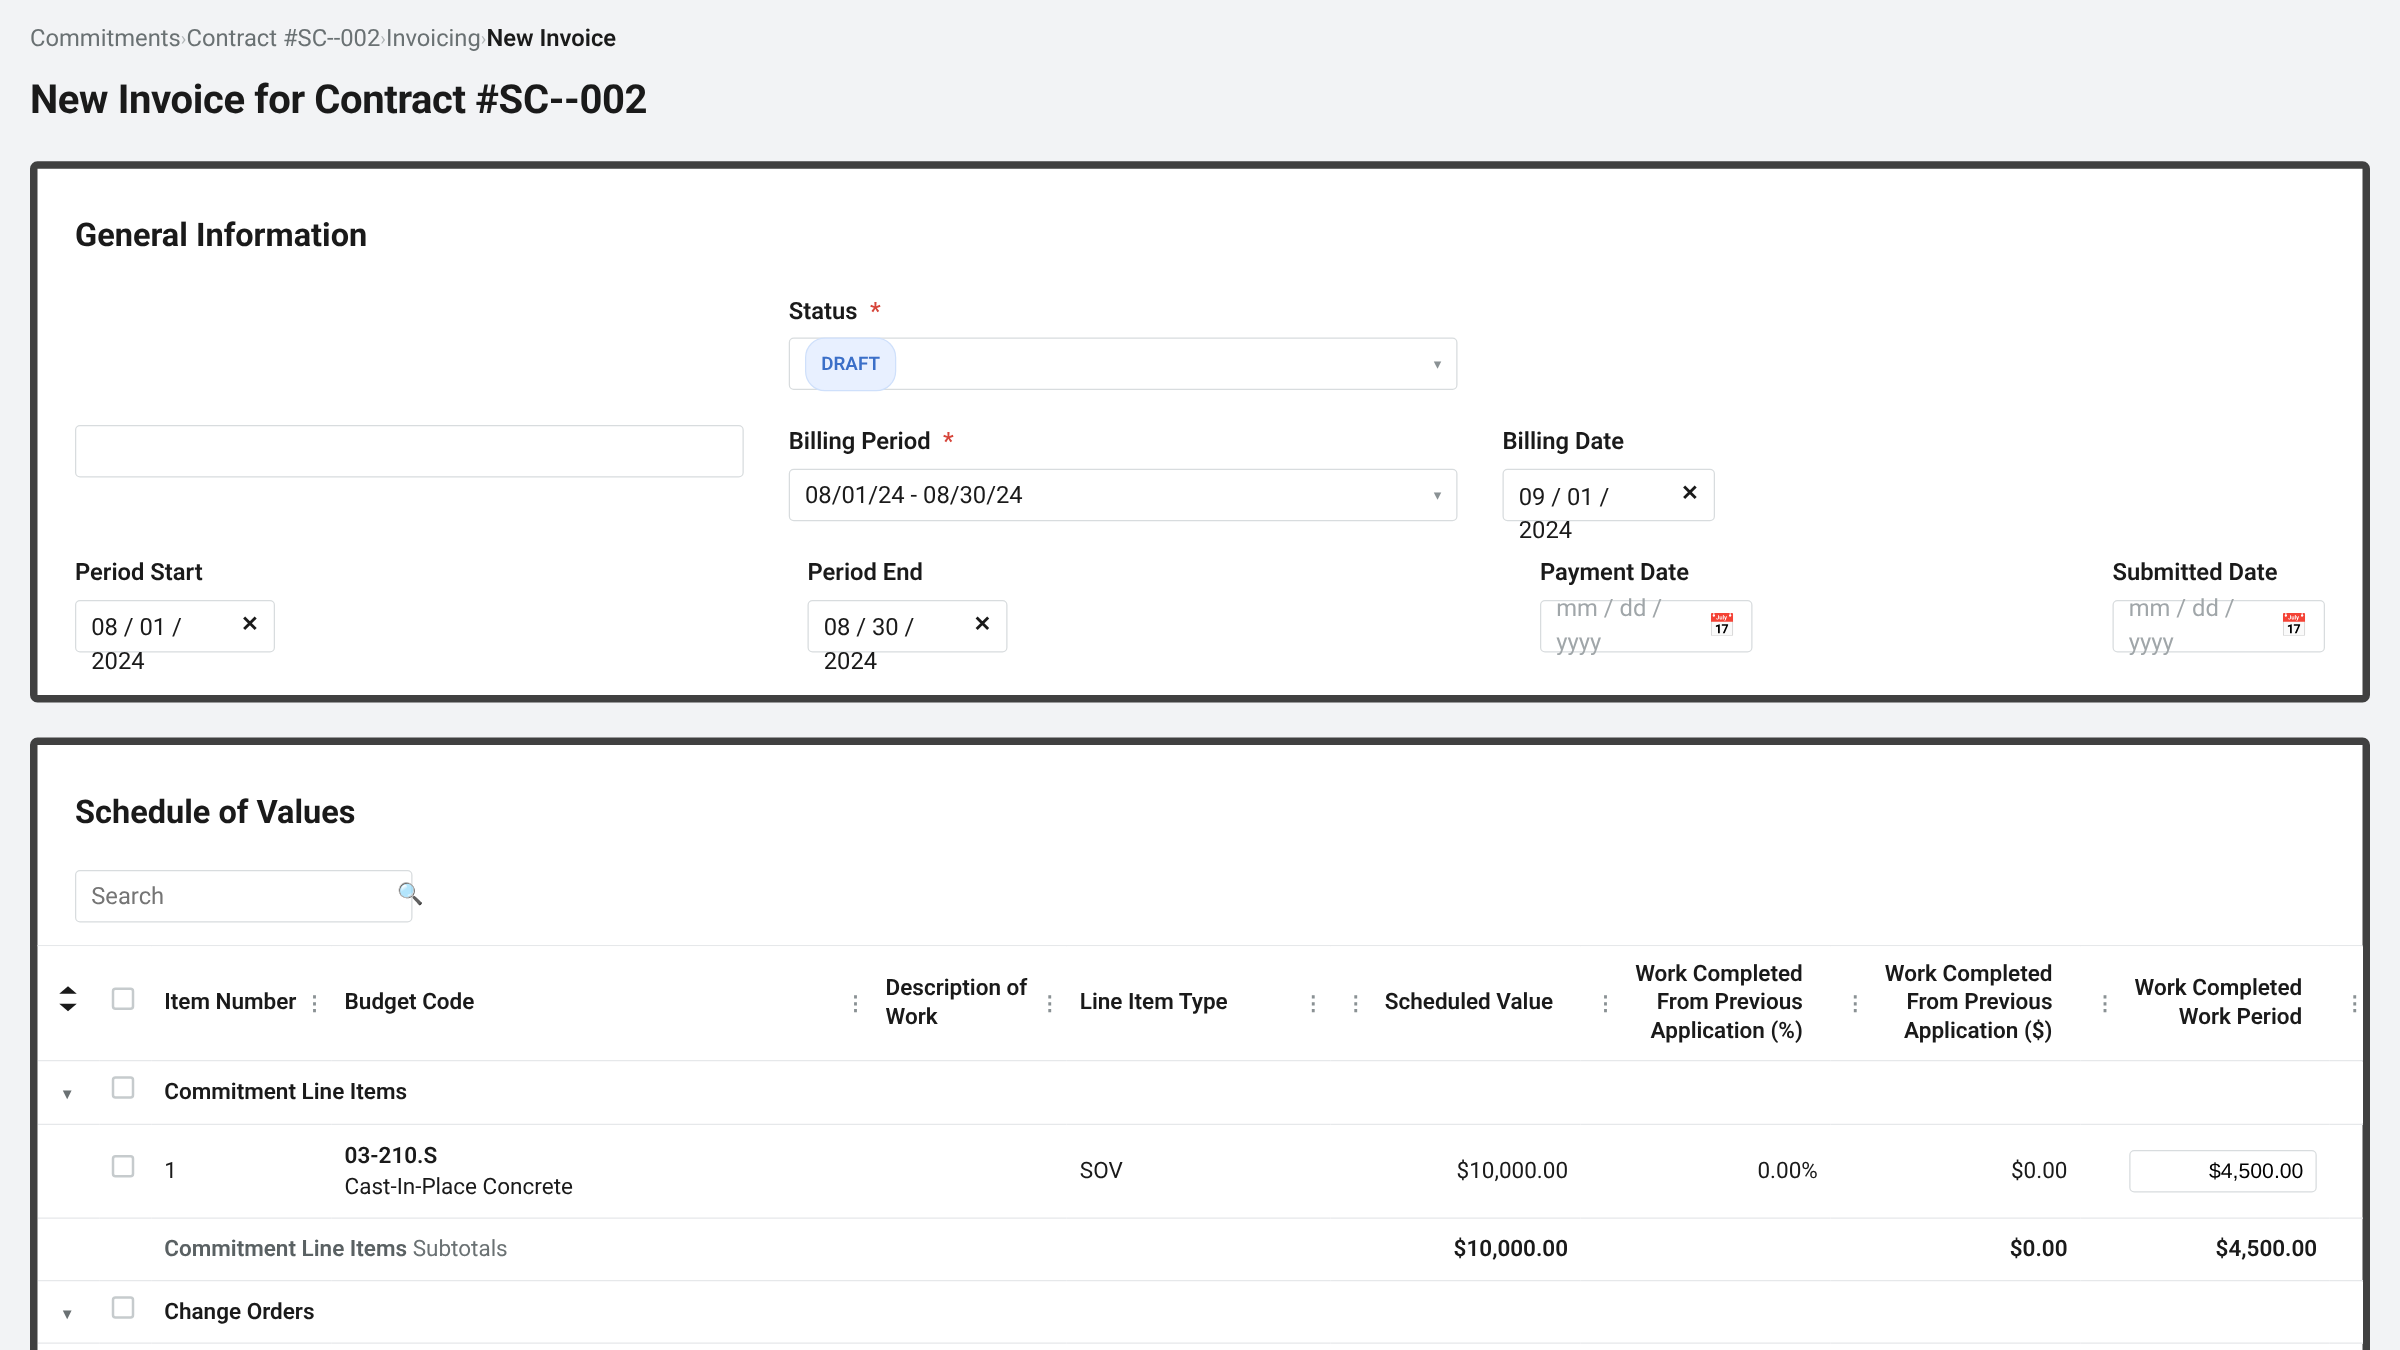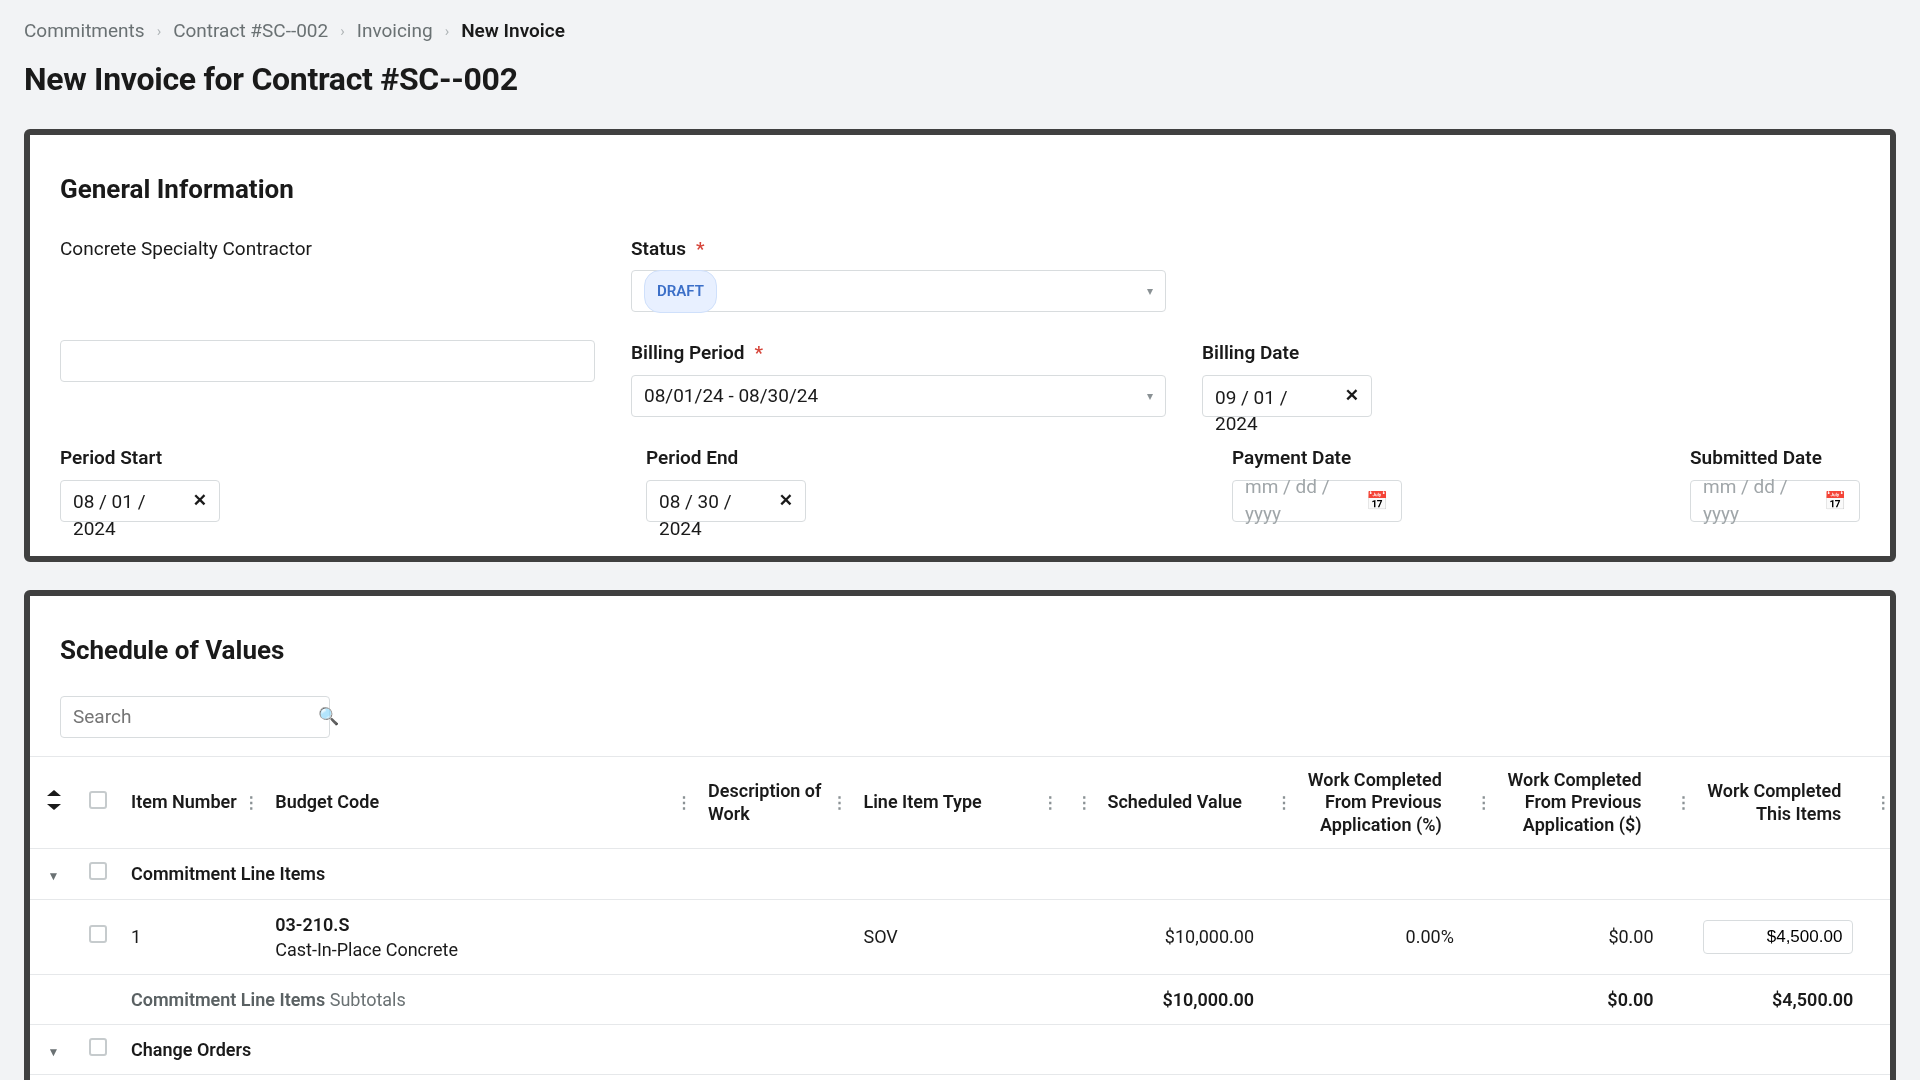--- a/index.html
+++ b/index.html
@@ -6,21 +6,21 @@
   body {
     font-family: -apple-system, BlinkMacSystemFont, "Segoe UI", Roboto, Arial, sans-serif;
     background: #f2f3f5;
     color: #1a1a1a;
     font-size: 19px;
     line-height: 1.4;
   }
   .page { padding: 18px 24px 0 24px; }
 
   
-  .breadcrumb { display: flex; align-items: center; gap: 12px; color: #6a7173; font-size: 19px; margin-bottom: 12px; }
+  .breadcrumb { display: flex; align-items: center; gap: 0; color: #6a7173; font-size: 19px; margin-bottom: 12px; }
   .breadcrumb a { color: #6a7173; text-decoration: none; cursor: pointer; }
   .breadcrumb .chev { color: #b0b5b7; font-size: 15px; }
   .breadcrumb .current { color: #1a1a1a; font-weight: 600; }
 
   h1.page-title { font-size: 32px; font-weight: 700; margin-bottom: 28px; letter-spacing: -0.3px; }
 
   
   .card { background: #fff; border-radius: 6px; border: 6px solid #404040; padding: 36px 30px 34px 30px; margin-bottom: 28px; }
   .card h2 { font-size: 26px; font-weight: 700; margin-bottom: 28px; }
 
@@ -138,21 +138,20 @@
     <span class="current">New Invoice</span>
   </nav>
 
   <h1 class="page-title">New Invoice for Contract #SC--002</h1>
 
   <div class="card">
     <h2>General Information</h2>
 
     <div class="row">
       <div class="field w-contract">
-        <div class="static-value">Concrete Specialty Contractor</div>
       </div>
 
       <div class="field w-status">
         <div class="field-label">
           <span>Status</span>
             <span class="req">*</span>
         </div>
         <div class="select">
           <span class="pill pill-draft">DRAFT</span>
           <span class="caret">▾</span>
@@ -259,21 +258,21 @@
             <th class="c-wcp-pct with-menu right">
               <span class="col-menu" style="right:auto;left:6px;">⋮</span>
               <span>Work Completed From Previous Application (%)</span>
             </th>
             <th class="c-wcp-amt with-menu right">
               <span class="col-menu" style="right:auto;left:6px;">⋮</span>
               <span>Work Completed From Previous Application ($)</span>
             </th>
             <th class="c-wct with-menu right">
               <span class="col-menu" style="right:auto;left:6px;">⋮</span>
-              <span>Work Completed This Items</span>
+              <span>Work Completed Work Period</span>
             </th>
             <th class="c-extra with-menu">
               <span class="col-menu" style="right:auto;left:6px;">⋮</span>
             </th>
           </tr>
         </thead>
         <tbody>
 
           <tr class="group">
             <td class="c-exp"><span class="tri">▼</span></td>

